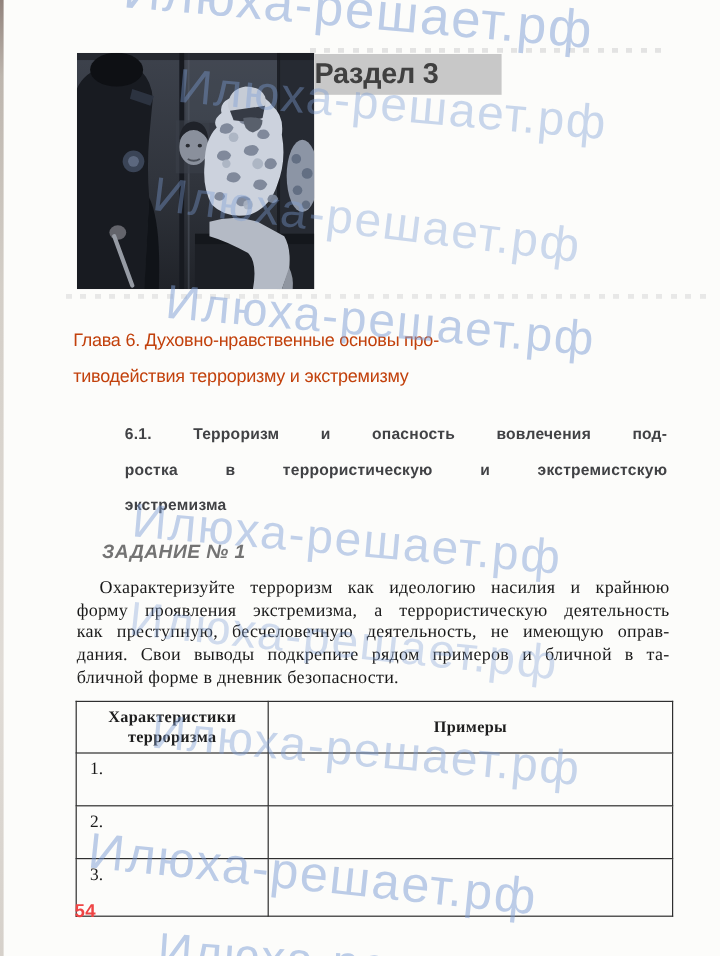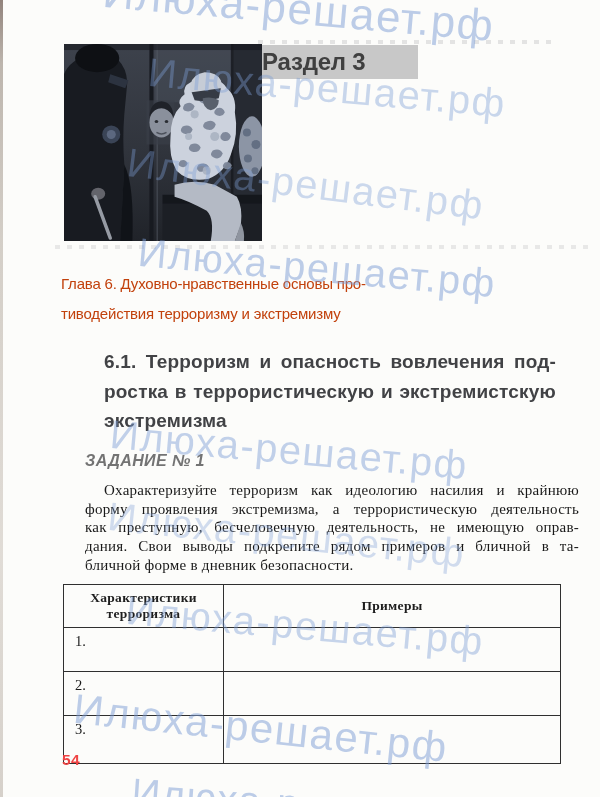--- a/index.html
+++ b/index.html
@@ -25,28 +25,28 @@
     background:#c8c8c8;}
   .kicker span{display:block;padding-left:0;line-height:34px;
     font-size:24px;font-weight:bold;letter-spacing:-.2px;color:#404040;}
   .title{position:absolute;left:278px;top:85px;width:310px;}
   .tline{font-size:24px;font-weight:bold;line-height:28.5px;letter-spacing:-.3px;color:#1b1c1e;white-space:nowrap;}
   
   .chapter{position:absolute;left:61px;top:269px;width:505px;}
   .chline{font-size:15px;font-weight:normal;line-height:30px;letter-spacing:-.2px;color:#c2410c;white-space:nowrap;}
   
   .subsection{position:absolute;left:104px;top:347px;width:452px;}
-  .ssline{font-size:19px;font-weight:bold;line-height:29.5px;letter-spacing:.2px;color:#414245;}
+  .ssline{font-size:13px;font-weight:bold;line-height:29.5px;letter-spacing:.2px;color:#414245;}
   
   .just{text-align:justify;text-align-last:justify;}
   
   .task-head{position:absolute;left:85px;top:452px;
     font-size:16px;font-weight:bold;font-style:italic;letter-spacing:.4px;color:#737373;}
   .para{position:absolute;left:64px;top:481px;width:494px;
-    font-family:"Liberation Serif",serif;font-size:15px;color:#191919;margin-left:21px;}
+    font-family:"Liberation Serif",serif;font-size:15px;color:#191919;}
   .pline{line-height:18.7px;letter-spacing:.25px;}
   .indent{padding-left:19px;}
   
   .tbl{position:absolute;left:63px;top:584px;width:497px;
     border-collapse:collapse;table-layout:fixed;
     font-family:"Liberation Serif",serif;}
   .tbl th,.tbl td{border:1.5px solid #2f2f2f;}
   .tbl th{height:38px;font-size:13.5px;font-weight:bold;letter-spacing:.3px;
     color:#1e1e1e;text-align:center;vertical-align:middle;line-height:16.5px;padding:2px 4px;}
   .tbl td{vertical-align:top;}

